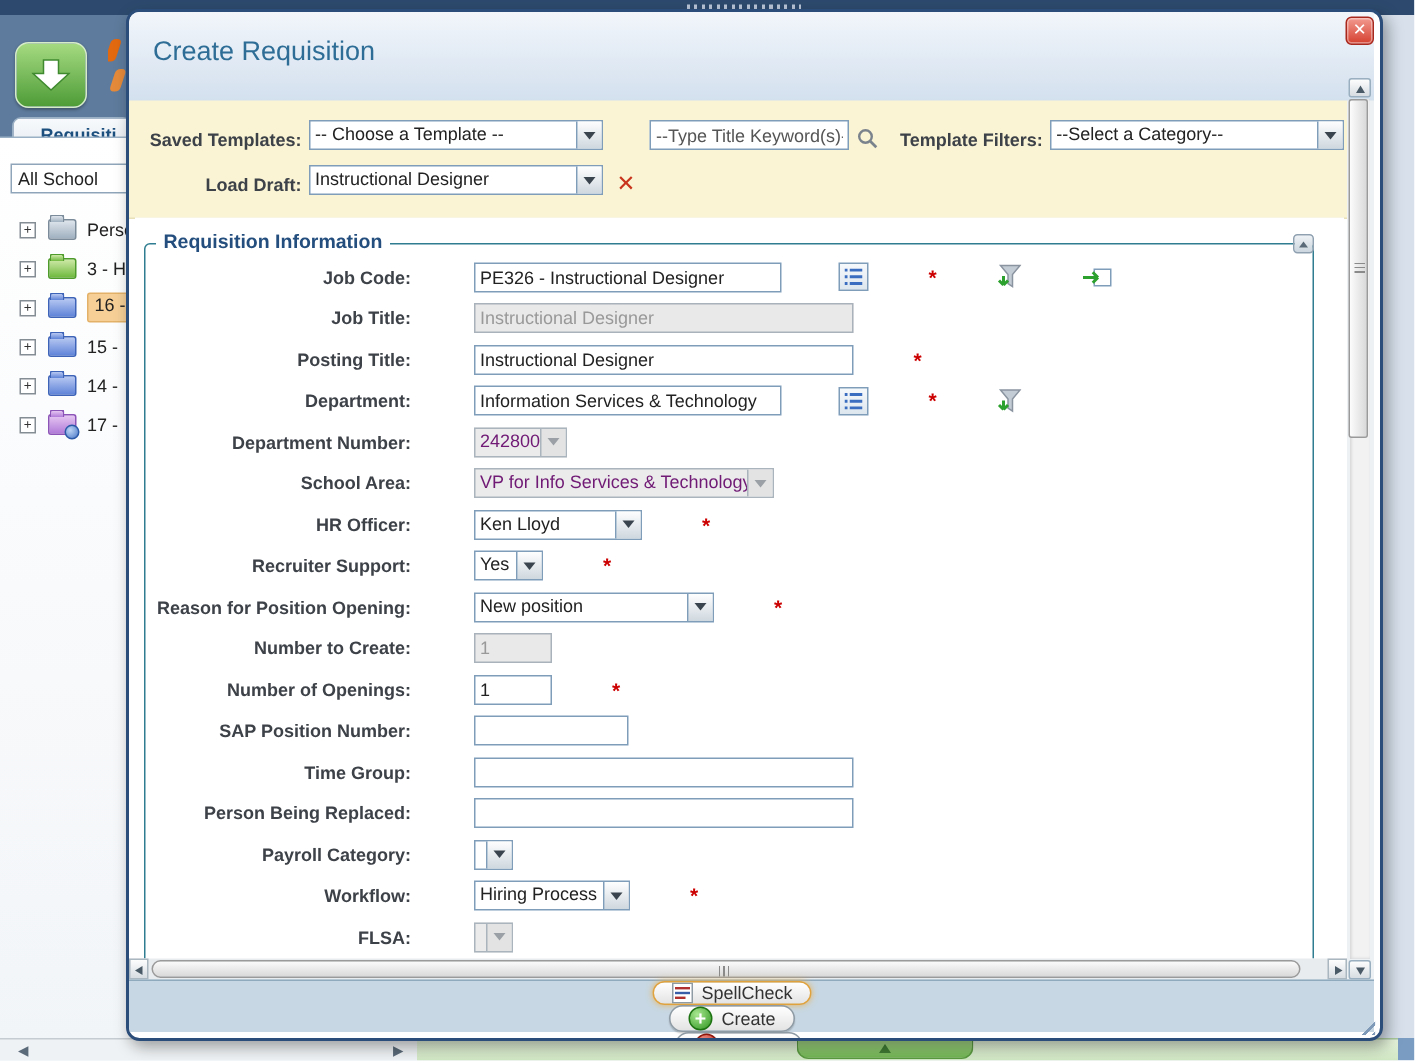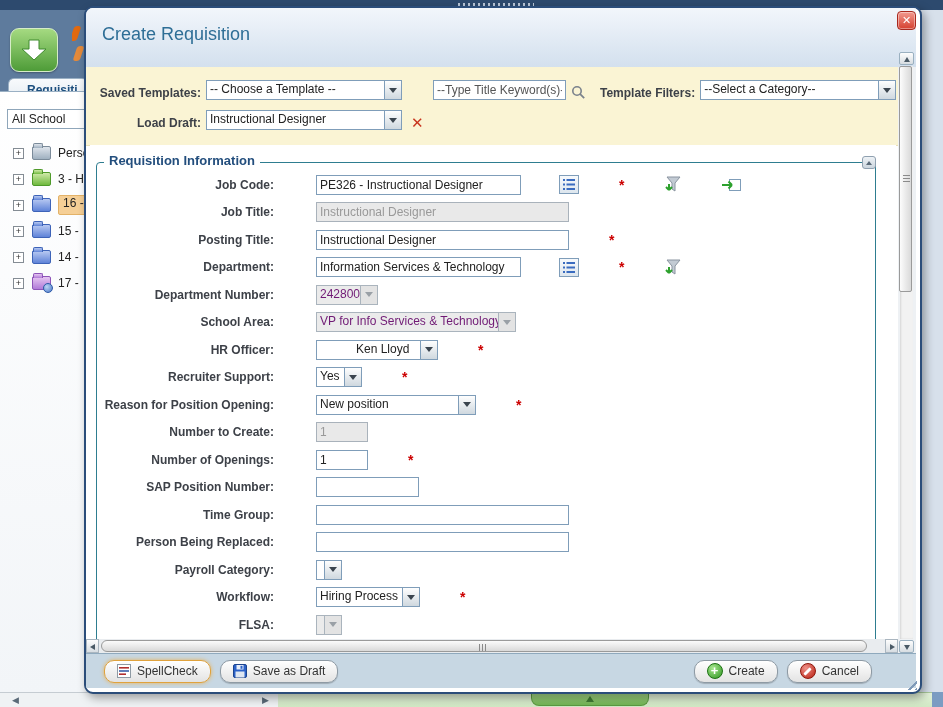--- a/index.html
+++ b/index.html
@@ -111,21 +111,21 @@
   .hs-btn::after{content:"";position:absolute;top:3.5px;width:0;height:0;border-top:3.5px solid transparent;border-bottom:3.5px solid transparent;}
   .hs-left{left:0;}.hs-left::after{left:3px;border-right:5px solid #4a5a66;}
   .hs-right{right:0;}.hs-right::after{left:4px;border-left:5px solid #4a5a66;}
   .hs-thumb{position:absolute;left:15px;top:1px;width:766px;height:12px;border:1px solid #9a9a9a;border-radius:6px;
     background:linear-gradient(#fbfbfb,#d9d9d9);box-sizing:border-box;}
   .hs-grip{position:absolute;left:50%;top:2.5px;margin-left:-5px;width:9px;height:7px;
     background:repeating-linear-gradient(90deg,#8a8a8a 0 1px,transparent 1px 3px);}
 
   
   .dlg-footer{position:absolute;left:0;top:645px;width:830px;height:35px;background:#c7d7e3;border-top:1px solid #8fa9bd;
-    display:flex;align-items:center;box-sizing:border-box;padding:0 44px 0 18px;}
+    display:flex;align-items:center;box-sizing:border-box;padding:0 44px 0 18px;flex-direction:column;}
   .btn{display:inline-flex;align-items:center;gap:6px;height:23px;padding:0 12px;border-radius:10px;
     border:1px solid #8e9aa4;background:linear-gradient(#ffffff,#e3e3e3);font-size:12px;color:#333;
     box-shadow:0 1px 1px rgba(0,0,0,.2);cursor:pointer;white-space:nowrap;}
   .btn.focus{border-color:#e0a23c;box-shadow:0 0 4px #e8b35a;}
   .spacer{flex:1;}
   .resize-handle{position:absolute;right:3px;bottom:2px;width:13px;height:13px;
     background:repeating-linear-gradient(135deg,transparent 0 3px,#7f9ab8 3px 4.5px);
     clip-path:polygon(100% 0,100% 100%,0 100%);cursor:nwse-resize;}
   .sphere{width:16px;height:16px;border-radius:50%;position:relative;flex:0 0 auto;}
   .sphere.green{background:radial-gradient(circle at 35% 30%,#a8e890,#2e9420);border:1px solid #1d7212;box-sizing:border-box;}
@@ -317,21 +317,21 @@
             </div>
             <div class="frow">
               <span class="flabel">School Area:</span>
               <div class="sel dis" style="width: 200px;">
                 <span class="val">VP for Info Services &amp; Technology</span>
                 <span class="sbtn"></span>
               </div>
             </div>
             <div class="frow">
               <span class="flabel">HR Officer:</span>
-              <div class="sel" style="width: 122px; padding-left: 36px;">
+              <div class="sel" style="width: 112px;">
                 <span class="val">Ken Lloyd</span>
                 <span class="sbtn"></span>
               </div>
               <span class="req">*</span>
             </div>
             <div class="frow">
               <span class="flabel">Recruiter Support:</span>
               <div class="sel" style="width: 46px;">
                 <span class="val">Yes</span>
                 <span class="sbtn"></span>
@@ -412,29 +412,20 @@
       <div class="dlg-footer">
         <button class="btn focus">
           <svg width="14" height="14" viewBox="0 0 14 14">
             <rect x="0.5" y="0.5" width="13" height="13" fill="#fff" stroke="#8e9aa4"></rect>
             <rect x="2" y="3" width="10" height="1.6" fill="#b03030"></rect>
             <rect x="2" y="6.2" width="10" height="1.6" fill="#3a5fa8"></rect>
             <rect x="2" y="9.4" width="7" height="1.6" fill="#b03030"></rect>
           </svg>
           <span>SpellCheck</span>
         </button>
-        <button class="btn" style="margin-left:9px;">
-          <svg width="14" height="14" viewBox="0 0 14 14">
-            <rect x="0.5" y="0.5" width="13" height="13" rx="1.5" fill="#2d62c8" stroke="#1c448f"></rect>
-            <rect x="3.5" y="1" width="7" height="4.5" fill="#e8eef8"></rect>
-            <rect x="7.5" y="1.8" width="2" height="3" fill="#2d62c8"></rect>
-            <rect x="2.5" y="7.5" width="9" height="6" fill="#dfe7f2"></rect>
-          </svg>
-          <span>Save as Draft</span>
-        </button>
         <span class="spacer"></span>
         <button class="btn">
           <span class="sphere green"></span>
           <span>Create</span>
         </button>
         <button class="btn" style="margin-left:9px;">
           <span class="sphere red"></span>
           <span>Cancel</span>
         </button>
       </div>

